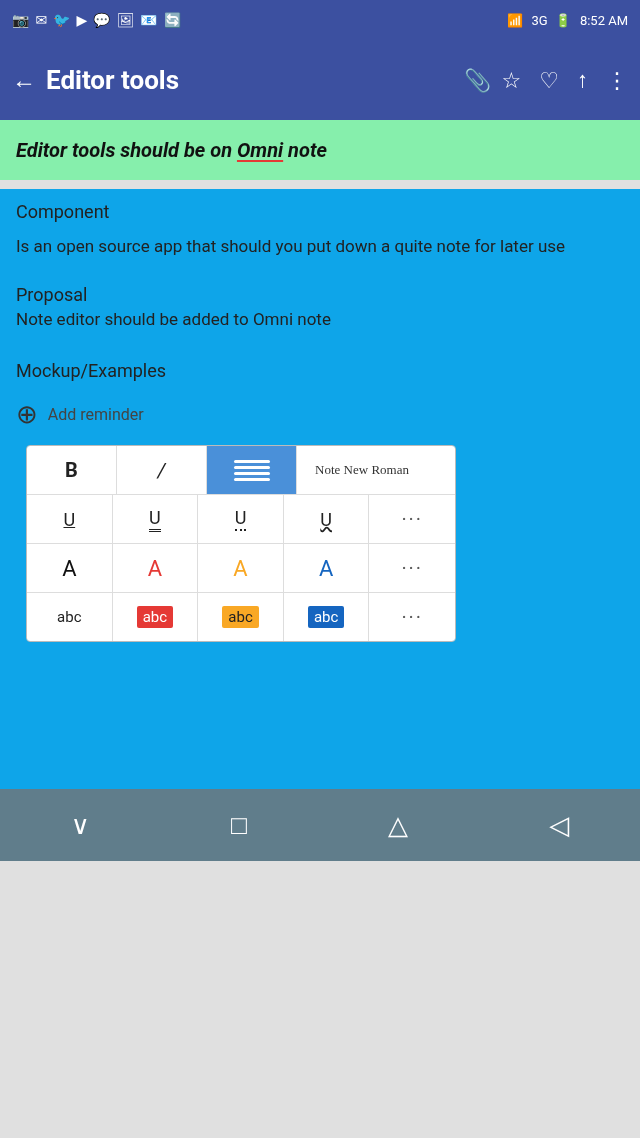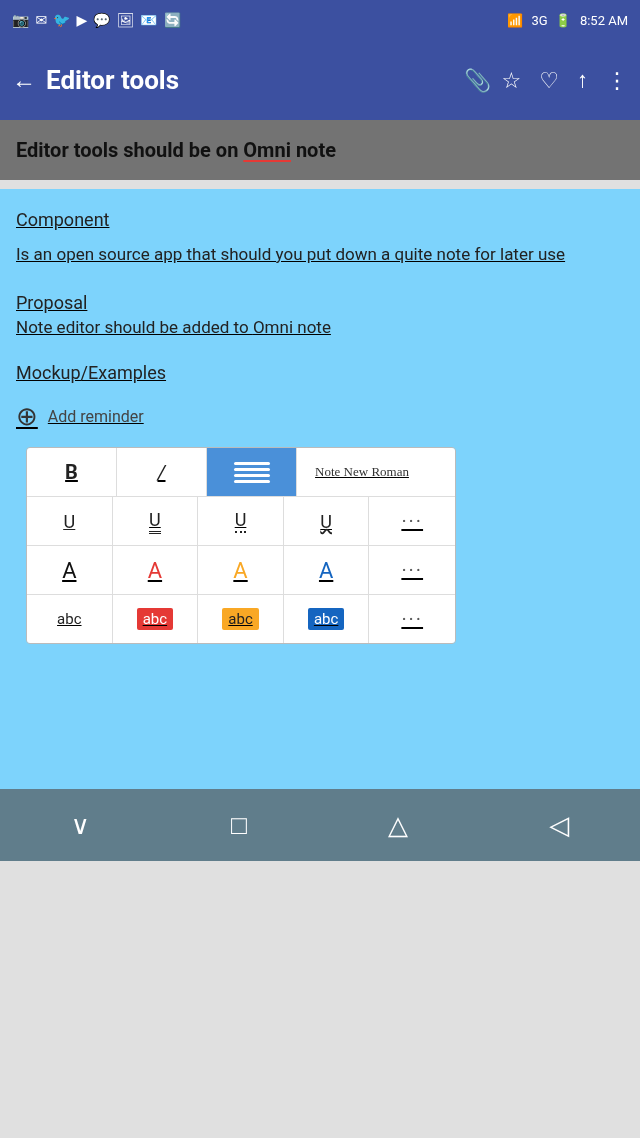--- a/index.html
+++ b/index.html
@@ -71,42 +71,42 @@
       gap: 18px;
     }
     .app-bar-icon {
       color: white;
       font-size: 22px;
       cursor: pointer;
     }
 
     
     .note-title-section {
-      background: #737373;
+      background: #86efac;
       padding: 18px 16px;
       border-bottom: 1px solid #e0e0e0;
+      font-style: italic;
     }
     .note-title {
       font-size: 20px;
       font-weight: bold;
       color: #111;
     }
     .note-title .underline-red {
       text-decoration: underline;
       text-decoration-color: #e53935;
       text-underline-offset: 3px;
     }
 
     
     .note-body {
-      background: #7dd3fc;
-      padding: 20px 16px;
+      background: #0ea5e9;
+      padding: 12px 16px;
       margin-top: 8px;
       min-height: 600px;
-      text-decoration: underline;
     }
     .section-label {
       font-size: 18px;
       color: #222;
       margin-bottom: 12px;
     }
     .section-text {
       font-size: 17px;
       color: #222;
       line-height: 1.5;
@@ -114,21 +114,21 @@
     }
     .proposal-label {
       font-size: 18px;
       color: #222;
       margin-bottom: 2px;
     }
     .proposal-text {
       font-size: 17px;
       color: #222;
       line-height: 1.5;
-      margin-bottom: 22px;
+      margin-bottom: 28px;
     }
     .mockup-label {
       font-size: 18px;
       color: #222;
       margin-bottom: 18px;
     }
 
     
     .reminder-row {
       display: flex;

